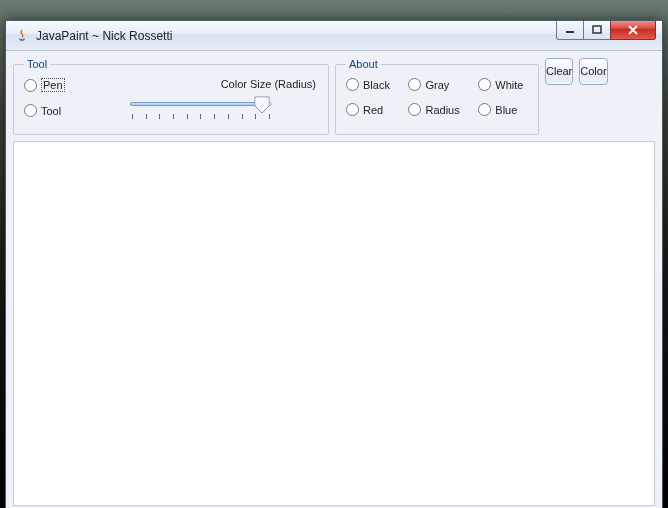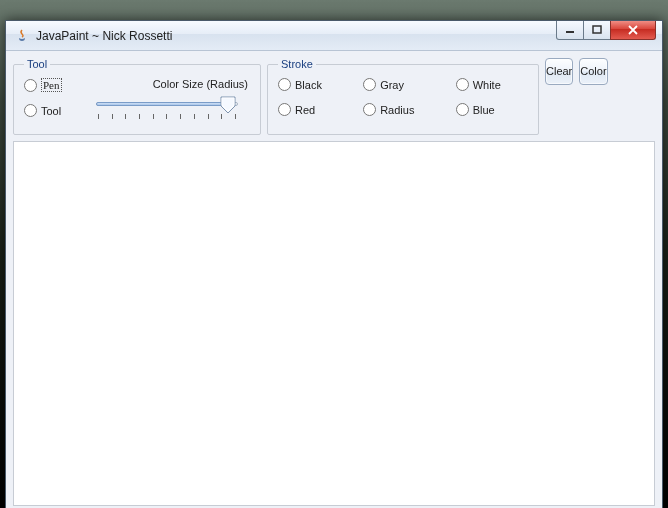--- a/index.html
+++ b/index.html
@@ -98,21 +98,21 @@
     margin: 0;
     padding: 8px 10px 10px 10px;
     background: #eef1f7;
   }
   fieldset.group > legend {
     font-size: 11px;
     color: #1a3f80;
     padding: 0 3px;
   }
   .tool-group {
-    width: 248px;
+    width: 316px;
     display: flex;
   }
   .tool-left {
     display: flex;
     flex-direction: column;
     gap: 12px;
     min-width: 60px;
   }
   .tool-right {
     flex: 1;
@@ -130,21 +130,20 @@
     white-space: nowrap;
   }
   .radio-row input[type="radio"] {
     margin: 0;
     width: 13px;
     height: 13px;
   }
   .radio-row.focused span {
     border: 1px dotted #555;
     padding: 0 1px;
-    font-family: Liberation Serif, serif;
   }
   .stroke-label {
     font-size: 11px;
     color: #222;
     text-align: right;
     width: 100%;
     padding-right: 2px;
   }
   .slider-wrap {
     width: 150px;
@@ -289,21 +288,21 @@
                 <span></span>
                 <span></span>
                 <span></span>
                 <span></span>
             </div>
           </div>
         </div>
       </fieldset>
 
       <fieldset class="group color-group">
-        <legend>Stroke</legend>
+        <legend>About</legend>
         <div class="color-grid">
           <label class="radio-row">
             <input type="radio" name="color" style="">
             <span>Black</span>
           </label>
           <label class="radio-row">
             <input type="radio" name="color" style="">
             <span>Gray</span>
           </label>
           <label class="radio-row">

